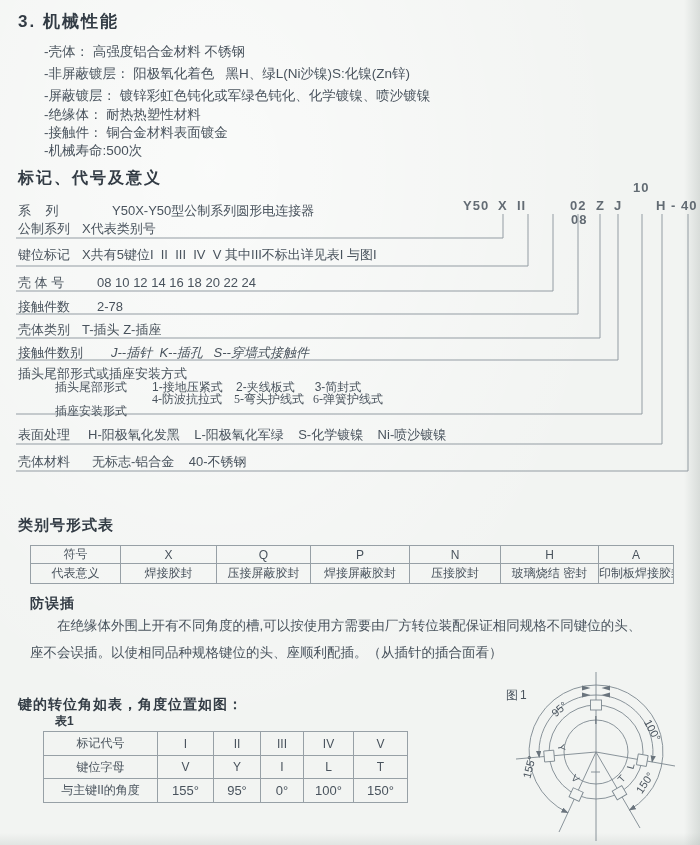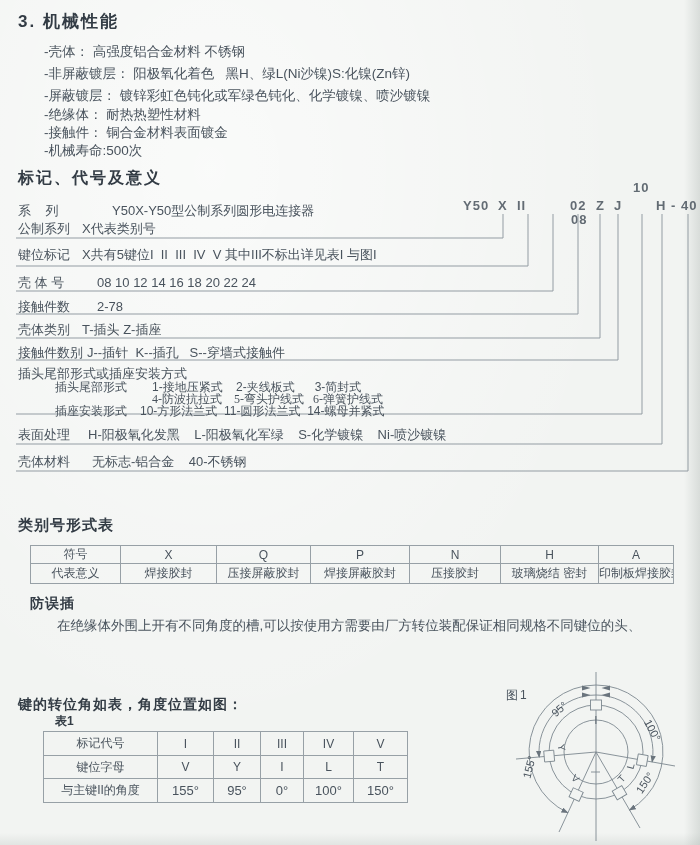--- a/index.html
+++ b/index.html
@@ -80,27 +80,26 @@
   <div class="t" style="left:82px;top:221px;">X代表类别号</div>
   <div class="t" style="left:18px;top:247px;">键位标记</div>
   <div class="t" style="left:82px;top:247px;">X共有5键位I  II  III  IV  V 其中III不标出详见表I 与图I</div>
   <div class="t" style="left:18px;top:275px;">壳 体 号</div>
   <div class="t" style="left:97px;top:275px;">08 10 12 14 16 18 20 22 24</div>
   <div class="t" style="left:18px;top:299px;">接触件数</div>
   <div class="t" style="left:97px;top:299px;">2-78</div>
   <div class="t" style="left:18px;top:322px;">壳体类别</div>
   <div class="t" style="left:82px;top:322px;">T-插头 Z-插座</div>
   <div class="t" style="left:18px;top:345px;">接触件数别</div>
-  <div class="t" style="left:87px;top:345px;">J--插针  K--插孔   S--穿墙式接触件</div>
+  <div class="t" style="left:111px;top:345px;font-style:italic;">J--插针  K--插孔   S--穿墙式接触件</div>
   <div class="t" style="left:18px;top:366px;">插头尾部形式或插座安装方式</div>
   <div class="t s12" style="left:55px;top:380px;">插头尾部形式</div>
   <div class="t s12" style="left:152px;top:380px;">1-接地压紧式    2-夹线板式      3-简封式</div>
   <div class="t s12" style="left:152px;top:392px;font-family:Liberation Serif, serif;">4-防波抗拉式    5-弯头护线式   6-弹簧护线式</div>
   <div class="t s12" style="left:55px;top:404px;">插座安装形式</div>
-  <div class="t s12" style="left:140px;top:404px;">10-方形法兰式  11-圆形法兰式  14-螺母并紧式</div>
   <div class="t" style="left:18px;top:427px;">表面处理</div>
   <div class="t" style="left:88px;top:427px;">H-阳极氧化发黑    L-阳极氧化军绿    S-化学镀镍    Ni-喷沙镀镍</div>
   <div class="t" style="left:18px;top:454px;">壳体材料</div>
   <div class="t" style="left:92px;top:454px;">无标志-铝合金    40-不锈钢</div>
 
   <div class="t b h3" style="left:18px;top:516px;">类别号形式表</div>
   <table class="doc" style="position:absolute;left:30px;top:545px;width:643px;">
     <colgroup>
         <col style="width:90px">
         <col style="width:96px">
@@ -127,20 +126,21 @@
       <td>焊接屏蔽胶封</td>
       <td>压接胶封</td>
       <td>玻璃烧结 密封</td>
       <td>印制板焊接胶封</td>
     </tr>
   </tbody>
     </table>
 
   <div class="t b h4" style="left:30px;top:595px;">防误插</div>
   <div class="t" style="left:57px;top:618px;font-size:13.5px;">在绝缘体外围上开有不同角度的槽,可以按使用方需要由厂方转位装配保证相同规格不同键位的头、</div>
+  <div class="t" style="left:30px;top:645px;font-size:13.5px;">座不会误插。以使相同品种规格键位的头、座顺利配插。（从插针的插合面看）</div>
 
   <div class="t b h4" style="left:18px;top:696px;">键的转位角如表，角度位置如图：</div>
   <div class="t b s12" style="left:55px;top:714px;">表1</div>
   <table class="doc" style="position:absolute;left:43px;top:731px;width:364px;">
     <colgroup>
         <col style="width:114px">
         <col style="width:56px">
         <col style="width:47px">
         <col style="width:43px">
         <col style="width:50px">

